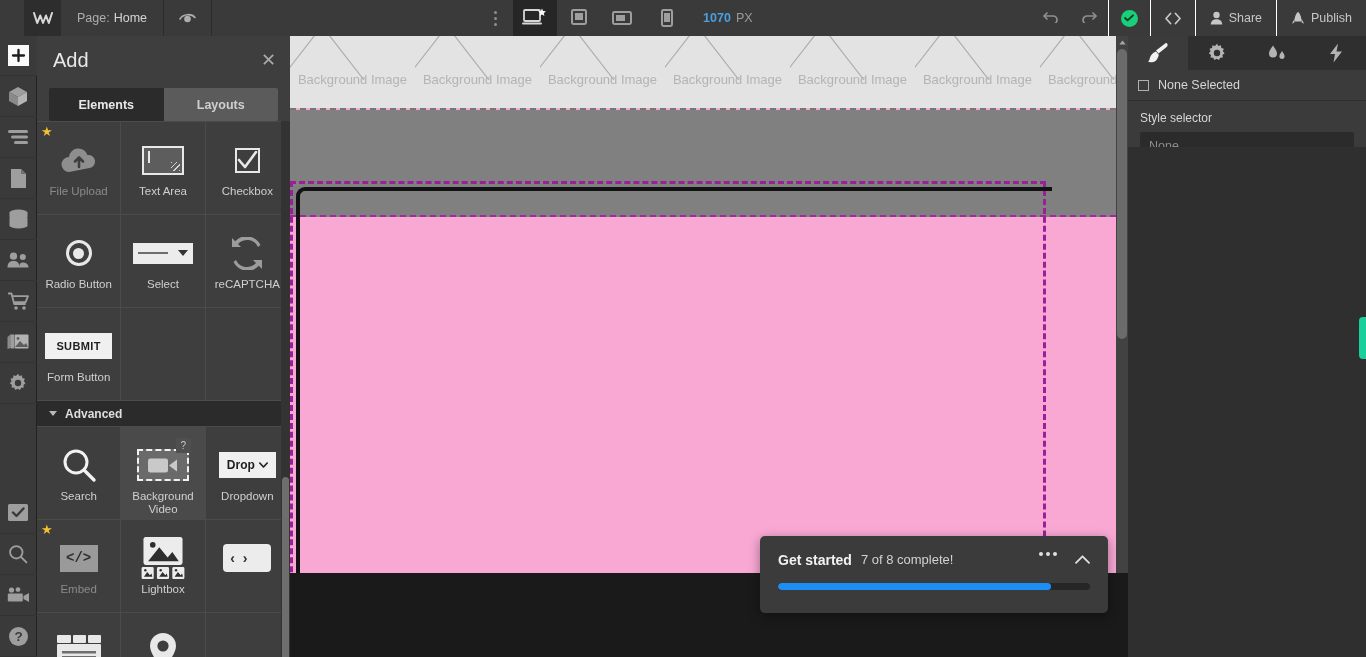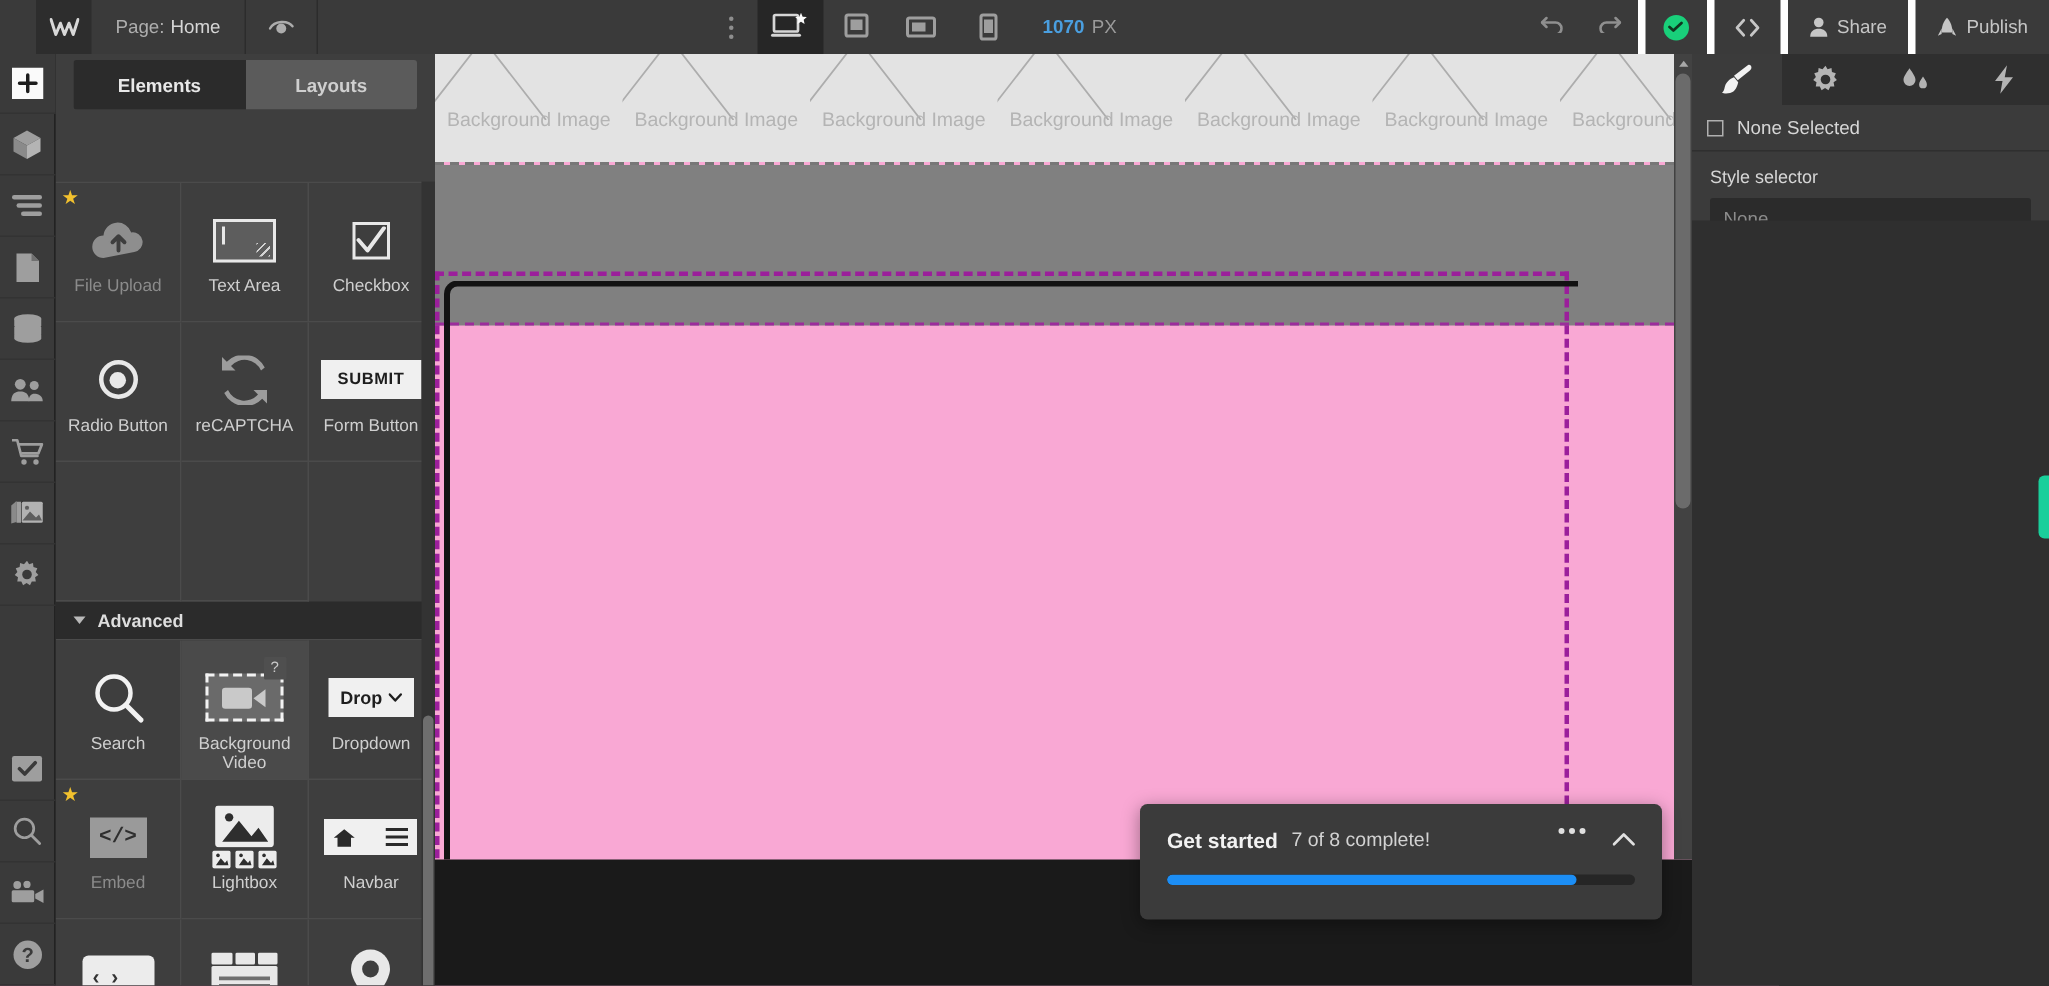--- a/index.html
+++ b/index.html
@@ -47,21 +47,21 @@
   .bp.active { background: #262626; }
   .tb-px {
     display: flex; align-items: center; padding: 0 14px; font-size: 12.5px;
     color: #9a9a9a; gap: 5px;
   }
   .tb-px .num { color: #4a9fe0; font-weight: bold; }
   .tb-right { display: flex; align-items: stretch; }
   .tb-btn {
     display: flex; align-items: center; justify-content: center; gap: 6px;
     padding: 0 14px; font-size: 12.5px; color: #c6c6c6;
-    border-left: 5px solid #ffffff;
+    border-left: 1px solid #ffffff;
   }
   .tb-btn.icn { padding: 0 12px; }
   .tb-undo { display: flex; align-items: center; }
   .tb-undo div { padding: 0 11px; }
   .check-dot {
     width: 17px; height: 17px; border-radius: 50%; background: #19cf7a;
     display: flex; align-items: center; justify-content: center;
   }
 
   
@@ -519,20 +519,24 @@
     </div>
     <div class="lt-item">
       <svg width="21" height="21" viewBox="0 0 21 21">
           <circle cx="10.5" cy="10.5" r="9.5" fill="#9e9e9e"></circle>
           <text x="10.5" y="15.4" font-size="13.5" font-weight="bold" fill="#3a3a3a" text-anchor="middle" font-family="Liberation Sans, sans-serif">?</text>
         </svg>
     </div>
   </div>
 
   <div class="addpanel">
+    <div class="ap-head">
+      <div class="ap-title">Add</div>
+      <div class="ap-close">✕</div>
+    </div>
     <div class="ap-tabs">
       <div class="ap-tab active">Elements</div>
       <div class="ap-tab">Layouts</div>
     </div>
 
     <div class="ap-scroll">
       <div class="grid">
 
         <div class="cell dim">
           <span class="star">★</span>
@@ -566,20 +570,29 @@
 
         <div class="cell">
           <span class="glyph">
               <span class="radio-ic">
                 <i></i>
               </span>
             </span>
           <span class="lbl">Radio Button</span>
         </div>
 
+        <div class="cell">
+          <span class="glyph">
+            <span class="select-ic">
+                <span class="line"></span>
+                <span class="car"></span>
+              </span>
+          </span>
+          <span class="lbl">Select</span>
+        </div>
 
         <div class="cell">
           <span class="glyph">
             <svg width="36" height="33" viewBox="0 0 36 33">
                 <path d="M7 23 a12 12 0 0 0 20 3 l-3-3 h9 v9 l-3.2-3.2 A15.5 15.5 0 0 1 4.5 25 Z" fill="#9c9c9c"></path>
                 <path d="M29 10 a12 12 0 0 0-20-3 l3 3 H3 V1 l3.2 3.2 A15.5 15.5 0 0 1 31.5 8 Z" fill="#9c9c9c"></path>
               </svg>
           </span>
           <span class="lbl">reCAPTCHA</span>
         </div>
@@ -658,35 +671,20 @@
                 <path d="M19 10.5 L22.5 5.5 L25.5 9 L27 7 L28 10.5 Z" fill="#2e2e2e"></path>
                 <circle cx="20.5" cy="3.5" r="1.3" fill="#2e2e2e"></circle>
               <rect x="33" y="0" width="13" height="13" rx="1.5" fill="#ececec"></rect>
                 <path d="M35.5 10.5 L39 5.5 L42 9 L43.5 7 L44.5 10.5 Z" fill="#2e2e2e"></path>
                 <circle cx="37" cy="3.5" r="1.3" fill="#2e2e2e"></circle>
             </svg>
           </span>
           <span class="lbl">Lightbox</span>
         </div>
 
-        <div class="cell">
-          <span class="glyph">
-            <span class="navbar-ic">
-              <svg width="15" height="13" viewBox="0 0 15 13">
-                  <path d="M7.5 0.8 L14.5 6.5 H12 V12.5 H3 V6.5 H0.5 Z" fill="#2a2a2a"></path>
-                </svg>
-              <svg width="15" height="12" viewBox="0 0 15 12">
-                  <rect y="0" width="15" height="2" fill="#2a2a2a"></rect>
-                  <rect y="5" width="15" height="2" fill="#2a2a2a"></rect>
-                  <rect y="10" width="15" height="2" fill="#2a2a2a"></rect>
-                </svg>
-            </span>
-          </span>
-          <span class="lbl">Navbar</span>
-        </div>
 
         <div class="cell">
           <span class="glyph">
             <span class="slider-ic">‹&nbsp;&nbsp;›</span>
           </span>
 
         </div>
 
         <div class="cell">
           <span class="glyph">

